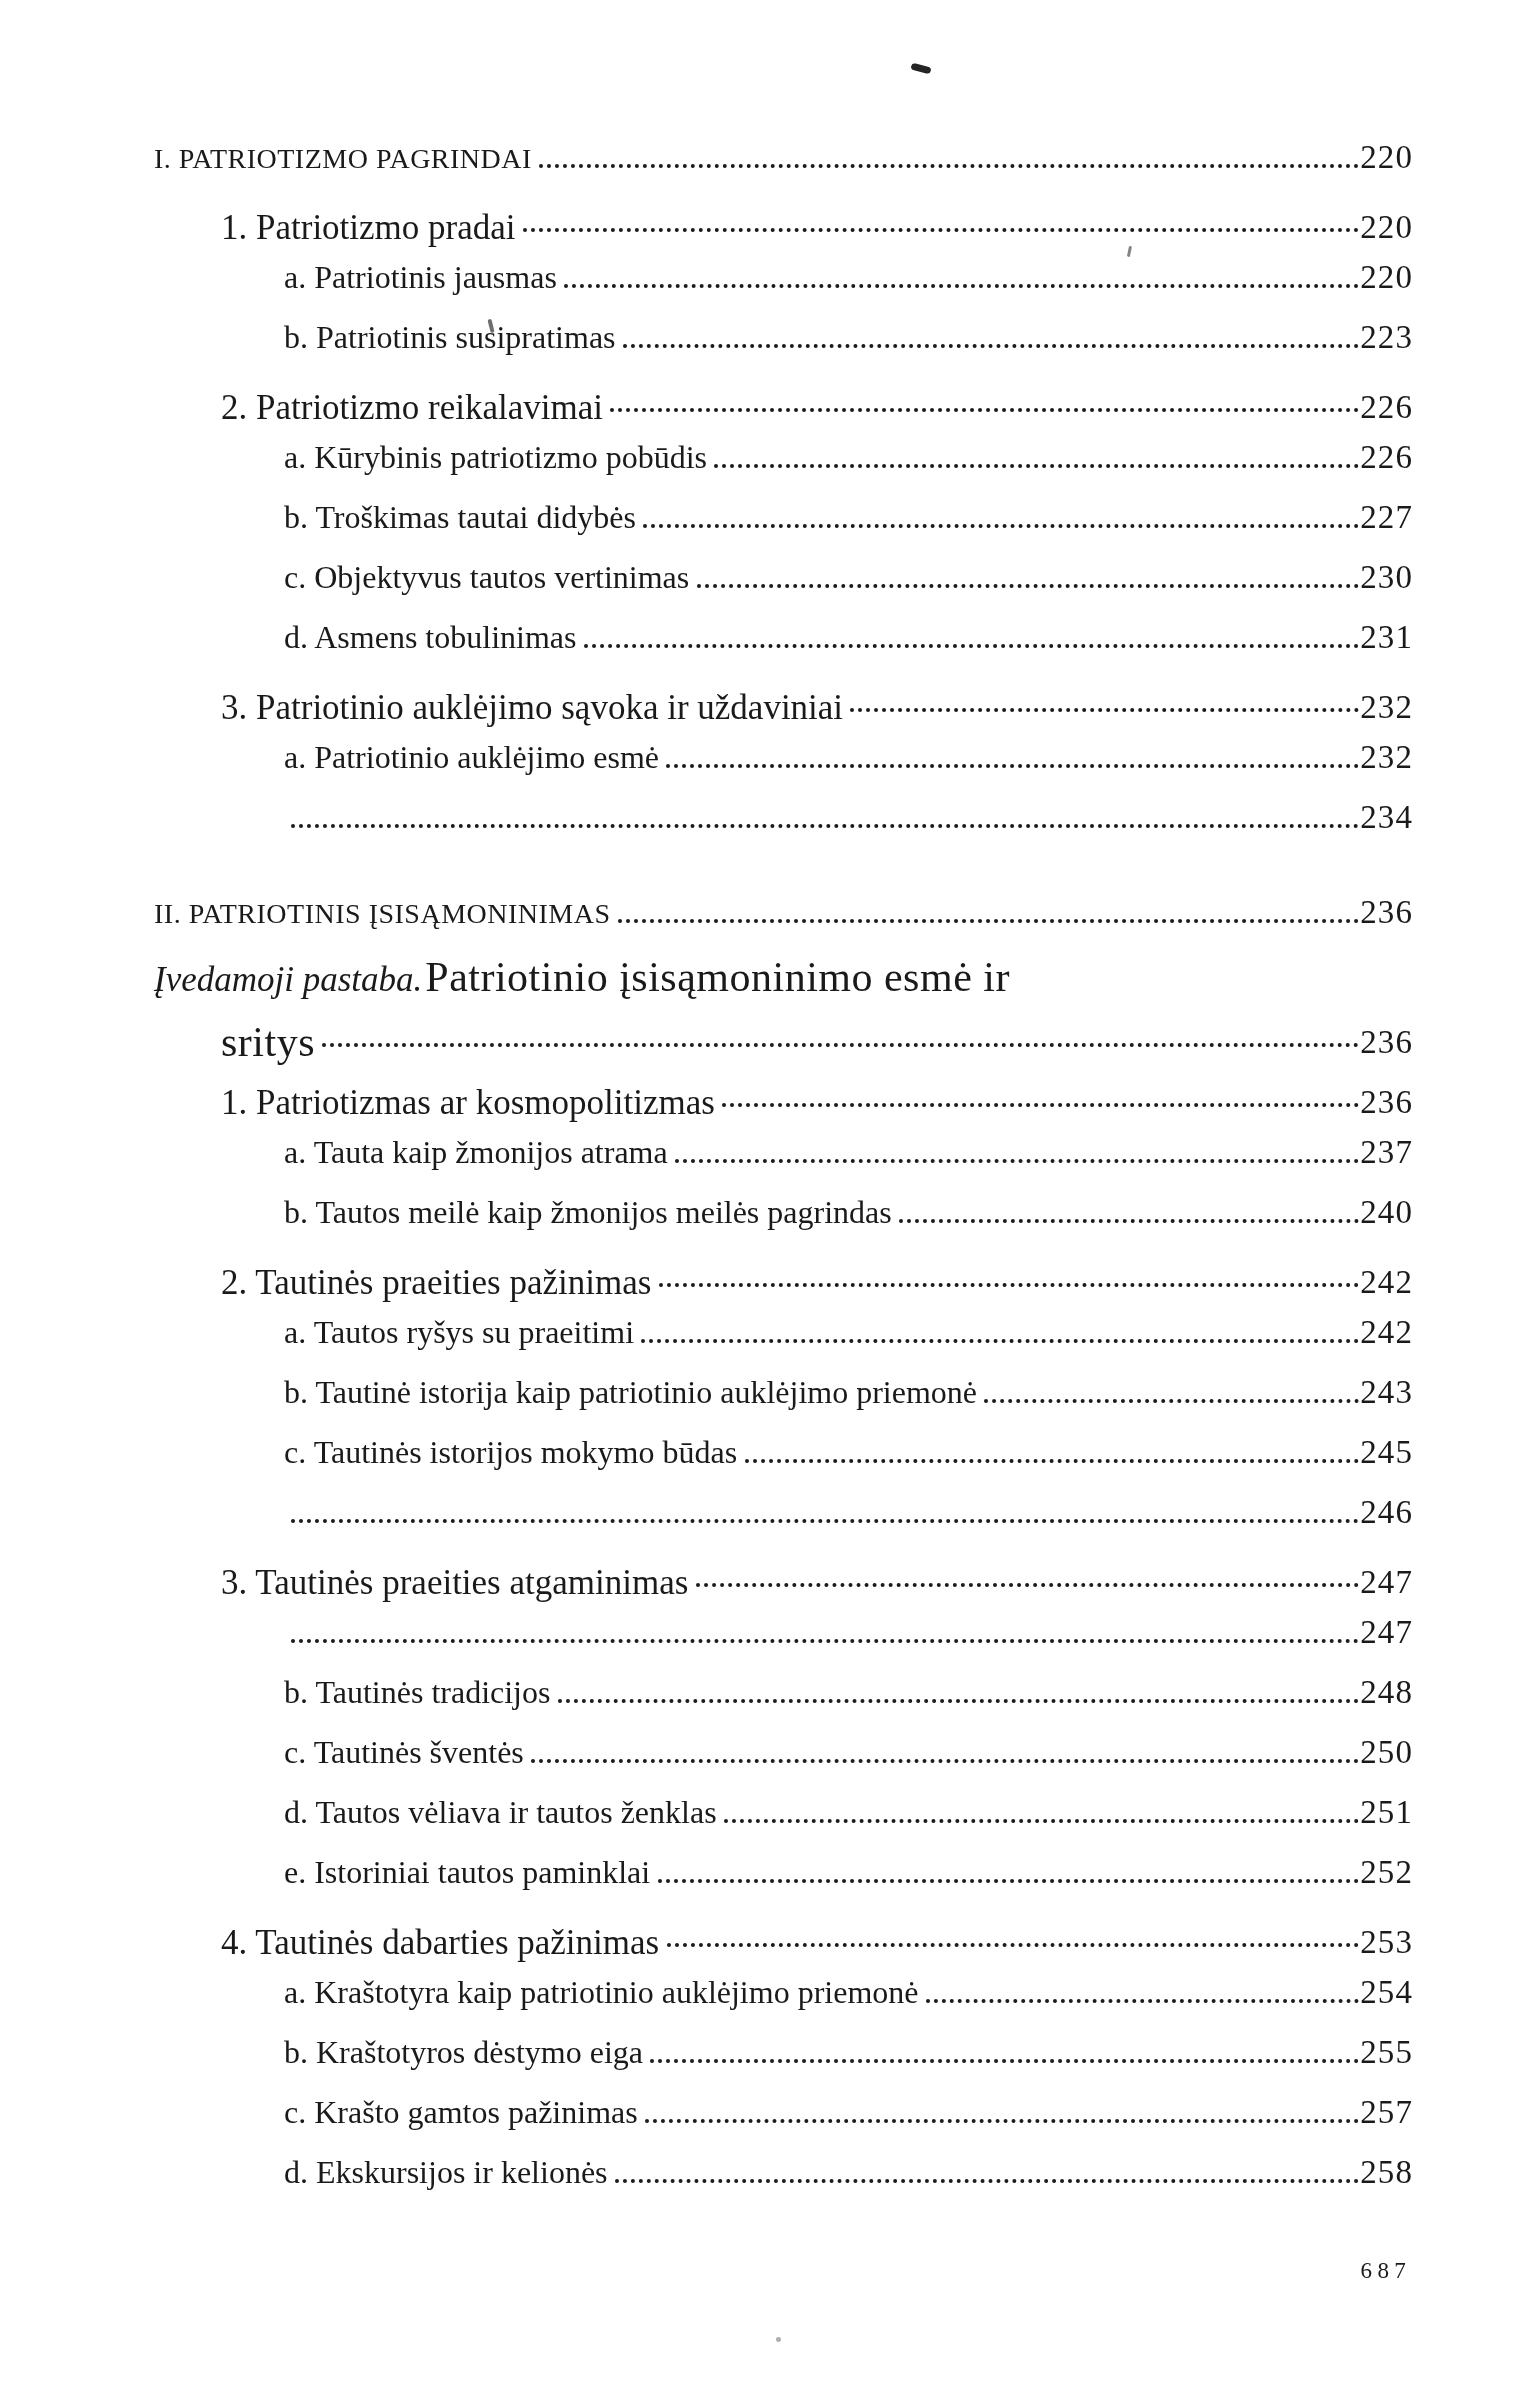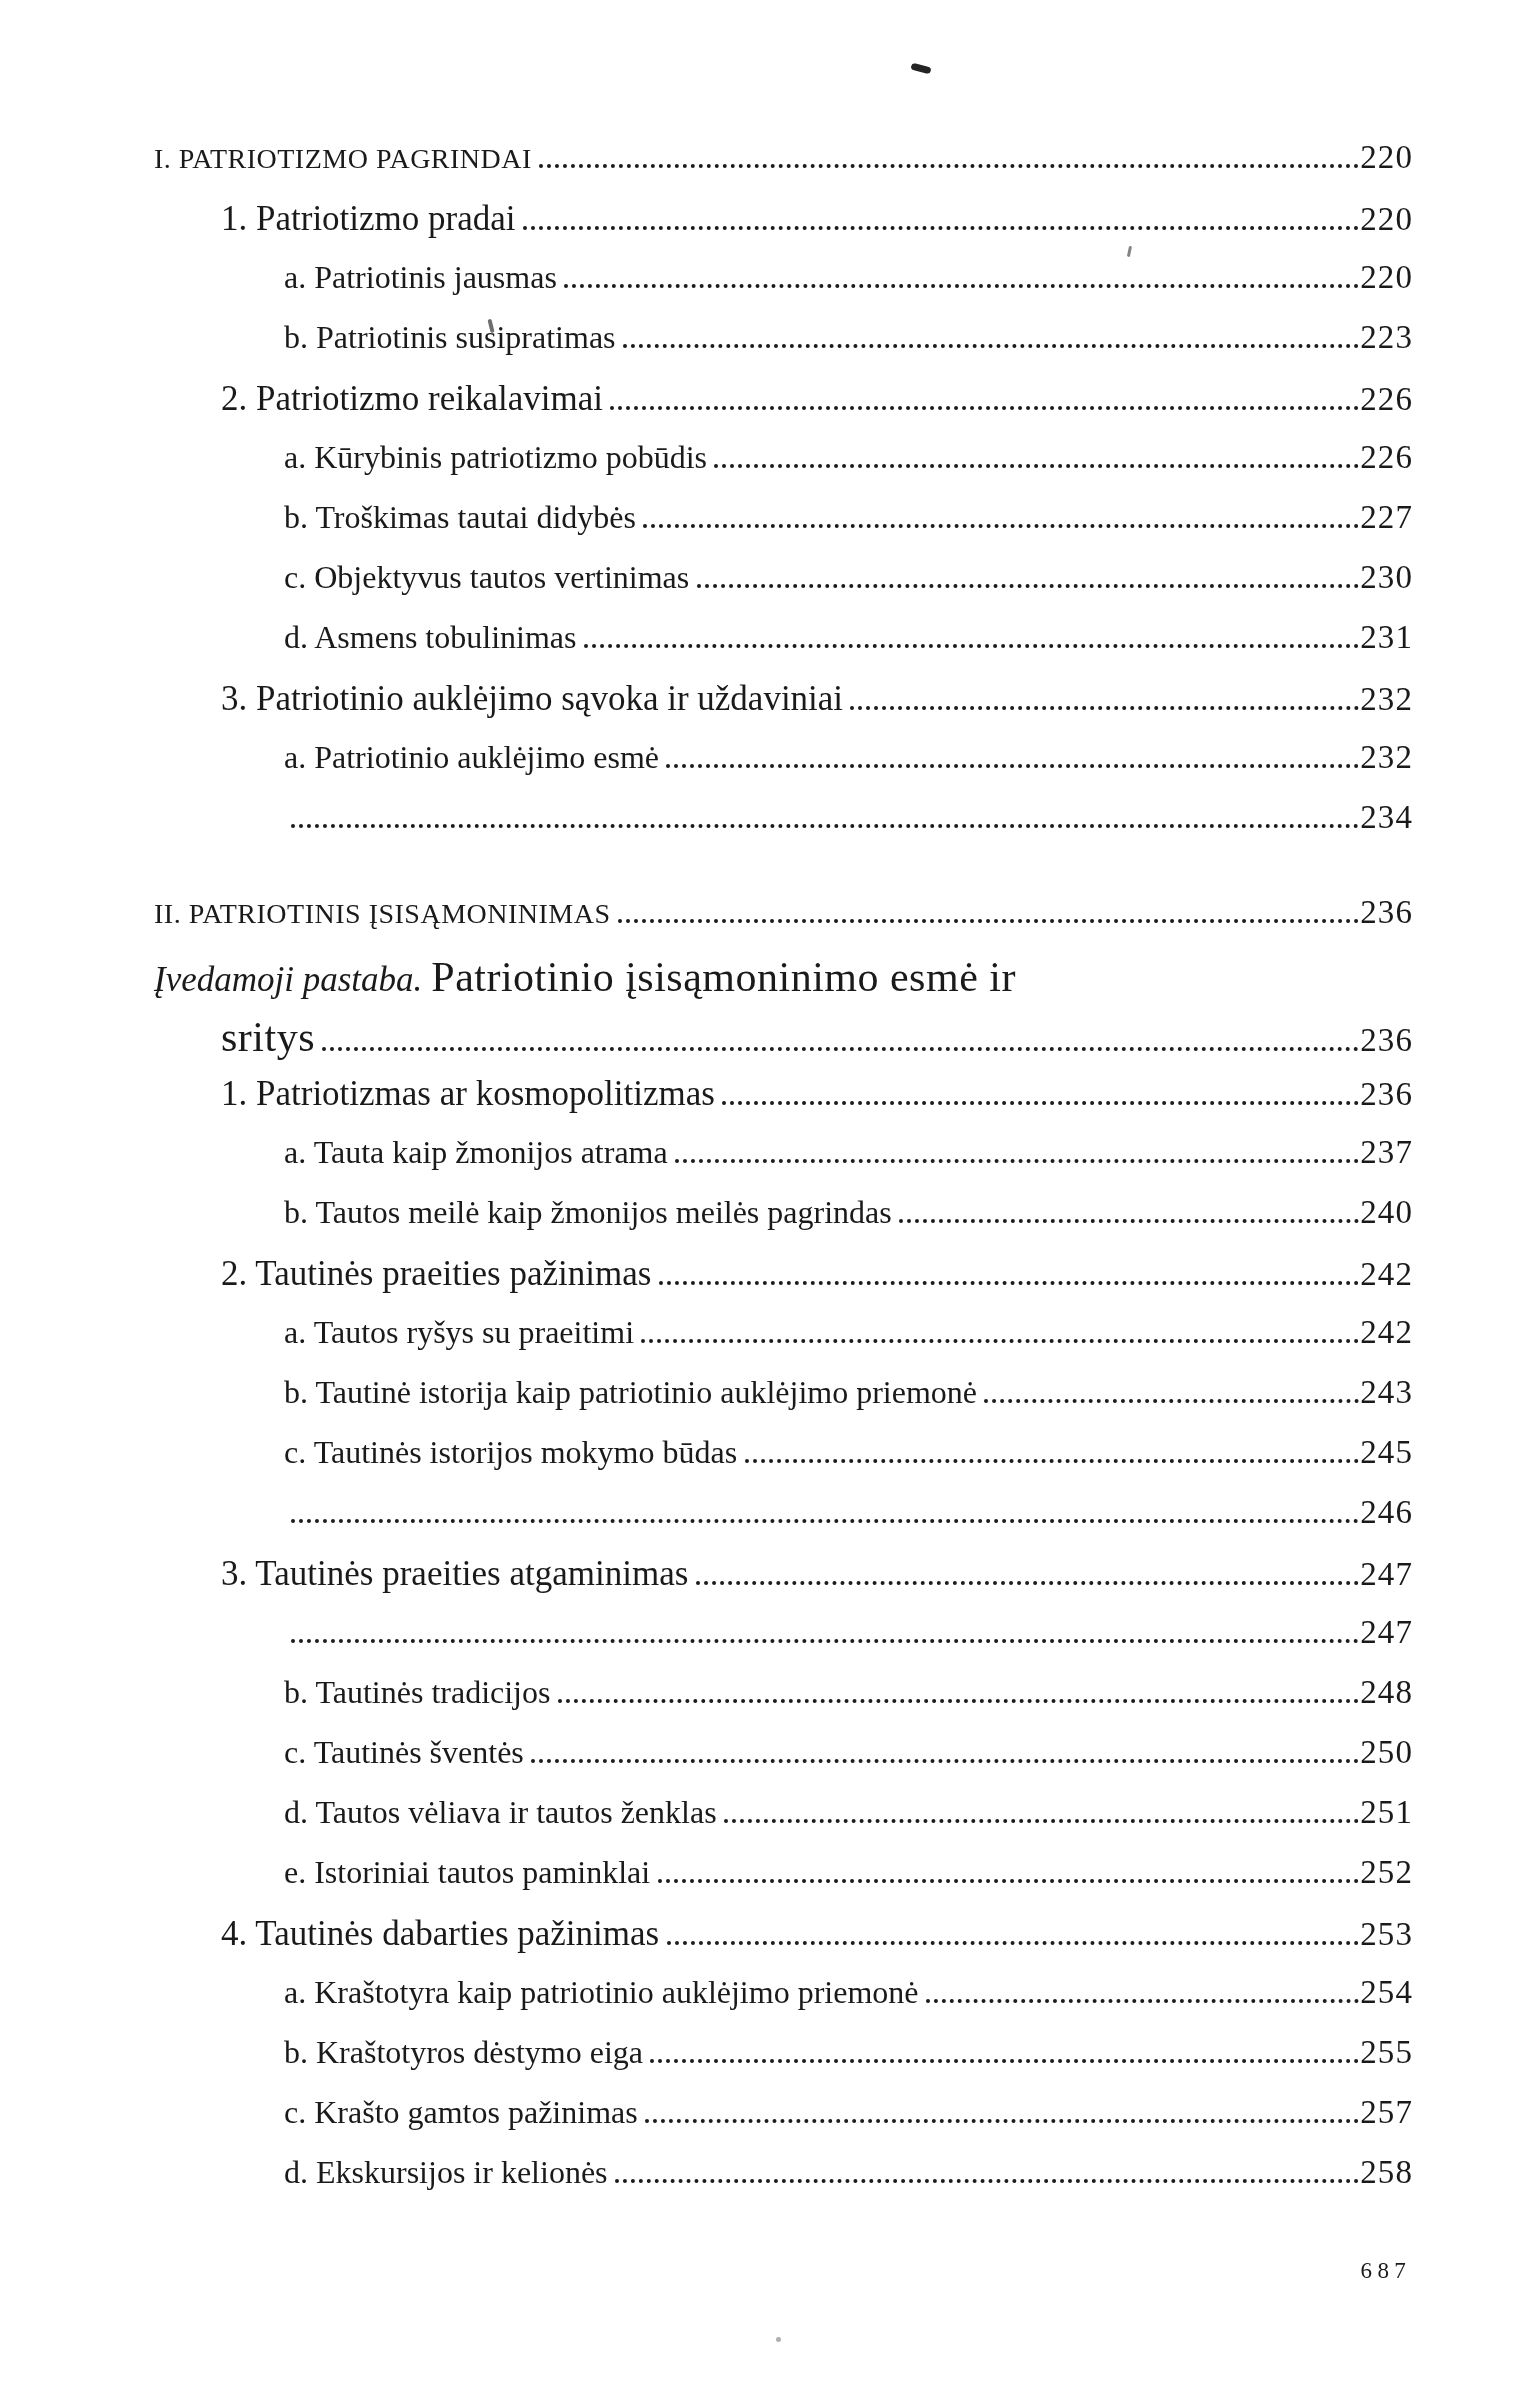--- a/index.html
+++ b/index.html
@@ -30,21 +30,21 @@
   .row {
     display: flex;
     align-items: baseline;
     height: 60px;
     box-sizing: border-box;
     padding-top: 8.4px;
   }
   .row.gap-before { margin-top: 35px; }
   .lv0 { padding-left: 0; font-size: 28px; }
   .lv0 .label { letter-spacing: 0.5px; }
-  .lv1 { padding-left: 67px; font-size: 35px; }
+  .lv1 { padding-left: 67px; font-size: 35px; align-items: center; }
   .lv2 { padding-left: 130px; font-size: 32px; }
   .row.title-size { font-size: 42px; }
   .row.title-size .label { letter-spacing: 0.5px; }
   .label {
     white-space: nowrap;
     line-height: 1;
   }
   .leader {
     flex: 1 1 auto;
     min-width: 21px;
@@ -60,21 +60,21 @@
   }
   .note-italic {
     font-style: italic;
     font-size: 35px;
     line-height: 1;
     white-space: nowrap;
   }
   .note-rest {
     font-size: 42px;
     line-height: 1;
-    margin-left: 9px;
+    margin-left: 3px;
     white-space: nowrap;
     letter-spacing: 0.5px;
   }
   .footer-page-number {
     position: absolute;
     top: 2259px;
     right: 129px;
     font-size: 23px;
     letter-spacing: 5.3px;
     line-height: 1;

